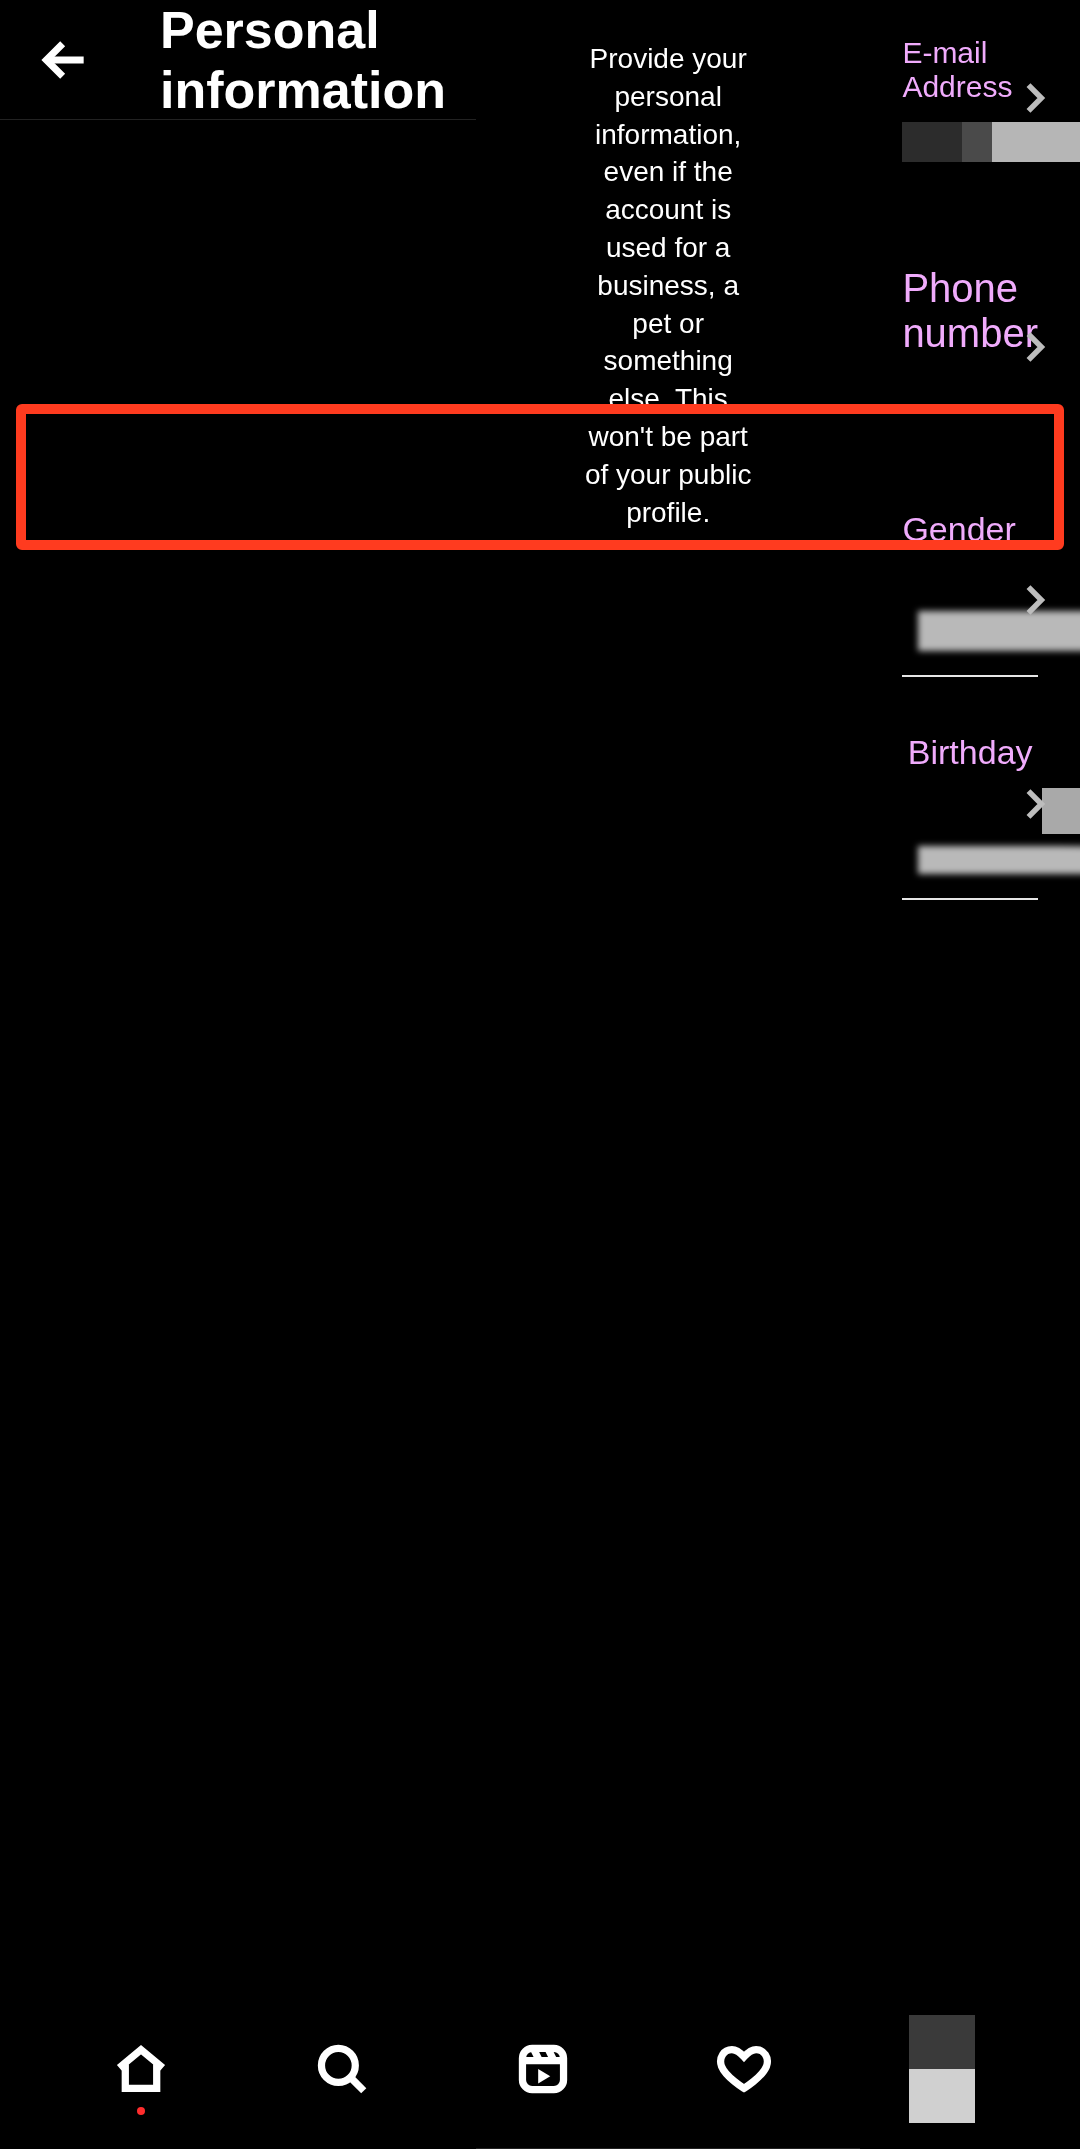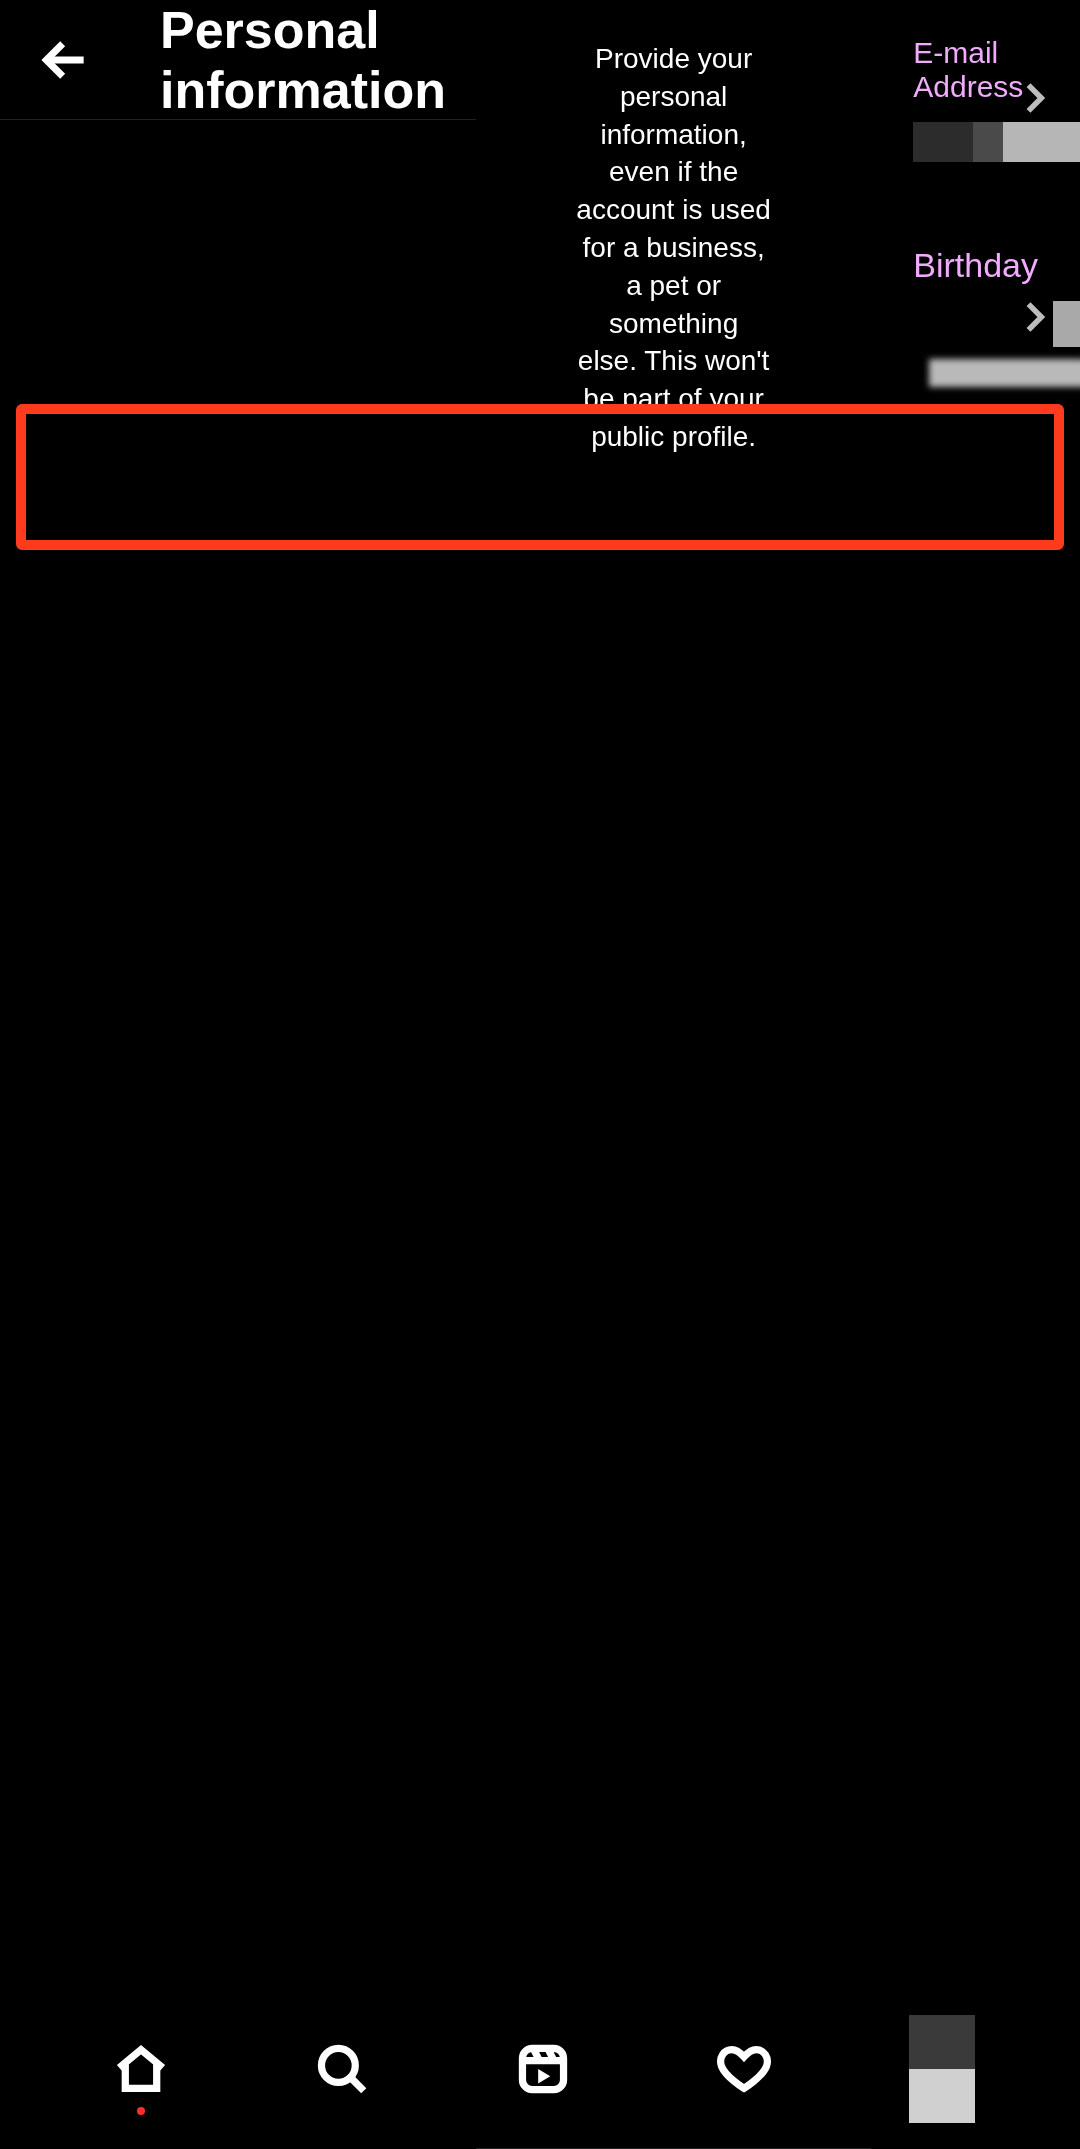--- a/index.html
+++ b/index.html
@@ -84,23 +84,48 @@
           <span style="width:55px;background:#1e1e1e;"></span>
         </div>
       </div>
       <div class="chevron">
         <svg viewBox="0 0 24 24">
             <path d="M9 5l7 7-7 7"></path>
           </svg>
       </div>
     </div>
 
+    <div class="row" style="margin-top:50px;">
+      <div class="row-hit"></div>
+      <div class="row-label" style="font-size:40px;">Phone number</div>
+      <div class="row-value"></div>
+      <div class="chevron">
+        <svg viewBox="0 0 24 24">
+            <path d="M9 5l7 7-7 7"></path>
+          </svg>
+      </div>
 
+      <div style="position:absolute;left:420px;right:42px;bottom:0;height:2px;background:#e6e6e6;"></div>
+    </div>
 
     <div class="row" style="margin-top:30px;padding-bottom:30px;">
+      <div class="row-hit"></div>
+      <div class="row-label">Gender</div>
+      <div class="row-value" style="height:90px;">
+        <div class="smear" style="left:16px;bottom:-4px;width:380px;height:40px;"></div>
+      </div>
+      <div class="chevron" style="top:60%;">
+        <svg viewBox="0 0 24 24">
+            <path d="M9 5l7 7-7 7"></path>
+          </svg>
+      </div>
+      <div class="row-underline"></div>
+    </div>
+
+    <div class="row" style="margin-top:30px;padding-bottom:30px;text-align:center;">
       <div class="row-hit"></div>
       <div class="row-label">Birthday</div>
       <div class="row-value" style="height:90px;">
         <div style="position:absolute;left:140px;top:8px;width:60px;height:46px;background:#a9a9a9;"></div>
         <div class="smear" style="left:16px;bottom:-4px;width:280px;height:28px;border-radius:0 140px 2px 0/0 18px 2px 0;"></div>
       </div>
       <div class="chevron">
         <svg viewBox="0 0 24 24">
             <path d="M9 5l7 7-7 7"></path>
           </svg>

